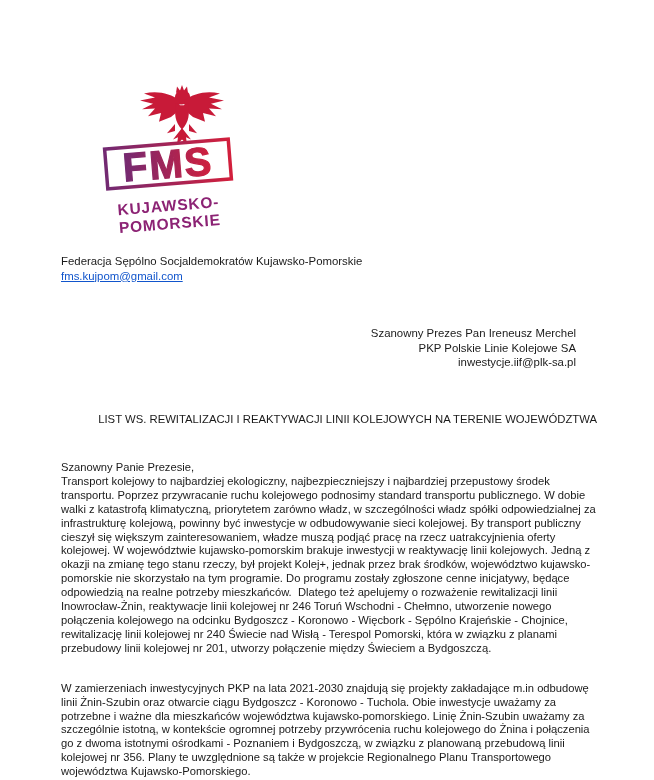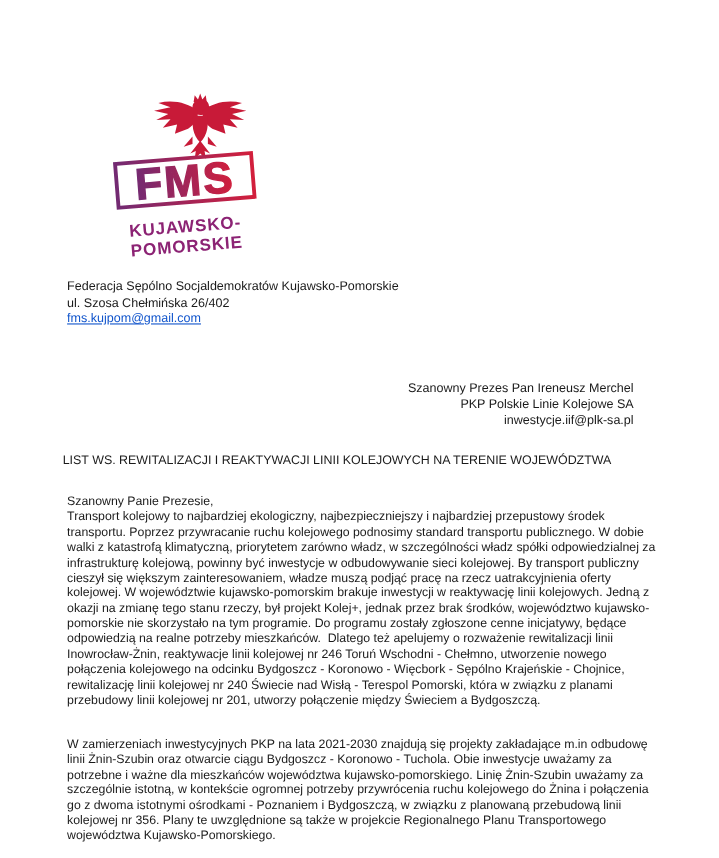--- a/index.html
+++ b/index.html
@@ -7,24 +7,24 @@
     position:relative;
     width:654px; height:780px;
     background:#ffffff;
     font-family:"Liberation Sans","DejaVu Sans",sans-serif;
     color:#1a1a1a;
     overflow:hidden;
   }
   .logo { position:absolute; left:100px; top:83px; width:170px; height:160px; }
   .sender { position:absolute; left:61px; top:254px; font-size:11.4px; line-height:14.6px; }
   .sender a { color:#1155cc; text-decoration:underline;margin-top:40px; }
-  .recipient { position:absolute; right:78px; top:346px; font-size:11.4px; line-height:14.5px; text-align:right; }
-  .title { position:absolute; left:57px; top:412px; width:540px; text-align:left;
+  .recipient { position:absolute; right:78px; top:326px; font-size:11.4px; line-height:14.5px; text-align:right; }
+  .title { position:absolute; left:57px; top:412px; width:540px; text-align:right;
            font-size:11.3px; line-height:15px; }
-  .letter-body { position:absolute; left:61px; top:450px; width:540px;
+  .letter-body { position:absolute; left:61px; top:461px; width:540px;
                  font-size:11.2px; line-height:13.9px; }
   .letter-body .para { white-space:pre-wrap; margin:0; }
   .para-2 { margin-top:26px !important; }
 </style>
 </head>
 <body>
 
 <div class="page">
 
   <div class="logo">
@@ -51,21 +51,20 @@
         <rect x="6" y="61" width="124" height="40" fill="none" stroke="url(#fmsGrad)" stroke-width="3.5"></rect>
         <text x="68" y="95" text-anchor="middle" font-size="40" font-weight="bold" letter-spacing="2" fill="url(#fmsGrad)" stroke="url(#fmsGrad)" stroke-width="1.2" font-family="Liberation Sans, DejaVu Sans, sans-serif">FMS</text>
         <text x="14" y="128" font-size="15.5" font-weight="bold" letter-spacing="0.8" fill="#8c2374" font-family="Liberation Sans, DejaVu Sans, sans-serif">KUJAWSKO-</text>
         <text x="14" y="146" font-size="15.5" font-weight="bold" letter-spacing="0.8" fill="#8c2374" font-family="Liberation Sans, DejaVu Sans, sans-serif">POMORSKIE</text>
       </g>
     </svg>
   </div>
 
   <div class="sender">
     <div>Federacja Sępólno Socjaldemokratów Kujawsko-Pomorskie</div>
-    <div>ul. Szosa Chełmińska 26/402</div>
     <div><a href="#">fms.kujpom@gmail.com</a></div>
   </div>
 
   <div class="recipient">
     <div>Szanowny Prezes Pan Ireneusz Merchel</div>
     <div>PKP Polskie Linie Kolejowe SA</div>
     <div>inwestycje.iif@plk-sa.pl</div>
   </div>
 
   <div class="title">

